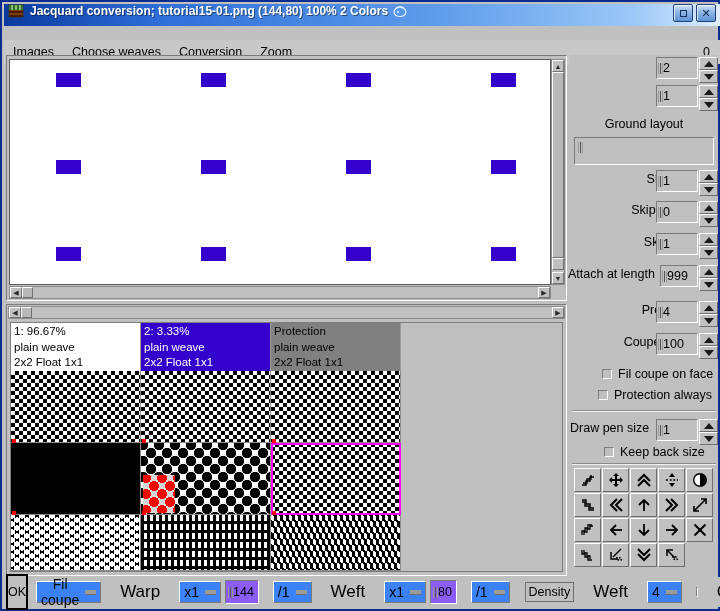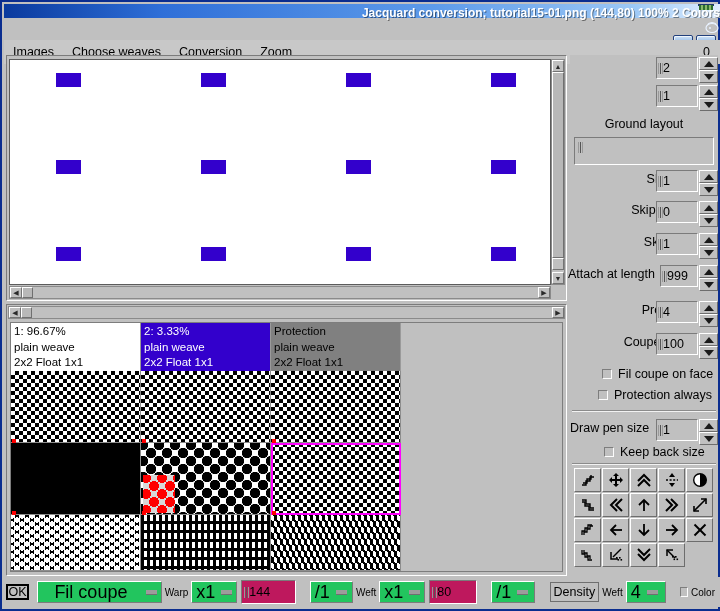--- a/index.html
+++ b/index.html
@@ -12,23 +12,23 @@
     -webkit-font-smoothing:none;
   }
   .window{
     position:absolute;left:0;top:0;width:720px;height:611px;
     background:#c0c0c0;
     border:2px solid #0a2d8f;
     box-sizing:border-box;
   }
   
   .titlebar{
-    position:absolute;left:2px;top:2px;width:716px;height:14px;
+    position:absolute;left:2px;top:2px;width:716px;height:22px;
     background:linear-gradient(to right,#0a3a9e 0%,#2f6fd8 22%,#5d9bea 60%,#9cc8f6 88%,#dfeeff 100%);
-    display:flex;align-items:flex-end;flex-direction:column;
+    display:flex;align-items:flex-start;
   }
   .title-icon{
     width:16px;height:14px;margin-left:4px;margin-right:6px;
     background:
       repeating-linear-gradient(0deg,#4a1a06 0 2px,#7a3a14 2px 4px),
       #5a2408;
     border:1px solid #203a6a;
     box-sizing:border-box;
     position:relative;
   }
@@ -239,36 +239,36 @@
     box-sizing:border-box;display:flex;align-items:center;justify-content:center;
   }
   .ibtn svg{display:block;}
   
   .statusbar{
     position:absolute;left:2px;bottom:2px;width:716px;height:30px;
     background:#c0c0c0;display:flex;align-items:center;padding:0 2px;
     box-sizing:border-box;
   }
   .okbtn{
-    width:28px;height:16px;margin-right:8px;
+    width:28px;height:36px;margin-right:8px;
     background:#c0c0c0;border:2px solid #000;
     box-sizing:border-box;display:flex;align-items:center;justify-content:center;
     font-size:12.5px;
   }
   .drop{
-    height:22px;background:#22c55e;
+    height:22px;background:#3b82f6;
     border-top:1px solid #fff;border-left:1px solid #fff;
     border-right:1px solid #7b7b7b;border-bottom:1px solid #7b7b7b;
     box-sizing:border-box;display:flex;align-items:center;
-    padding:0 4px;gap:6px;font-size:18px;
+    padding:0 4px;gap:6px;font-size:14px;
   }
   .dropmark{width:11px;height:4px;background:#9c9c9c;border-bottom:1px solid #6f6f6f;}
-  .sbtext{font-size:10px;margin:0 3px;white-space:nowrap;}
+  .sbtext{font-size:17px;margin:0 19px;white-space:nowrap;}
   .numf{
-    height:24px;background:#be185d;
+    height:24px;background:#8b5cf6;
     border-top:1px solid #7b7b7b;border-left:1px solid #7b7b7b;
     border-right:1px solid #fff;border-bottom:1px solid #fff;
     box-sizing:border-box;display:flex;align-items:center;padding:0 4px;
     font-size:12.5px;
   }
   .densbtn{
     height:20px;background:#c0c0c0;border:1px solid #6f6f6f;
     box-sizing:border-box;display:flex;align-items:center;padding:0 3px;
     font-size:12.5px;
   }

